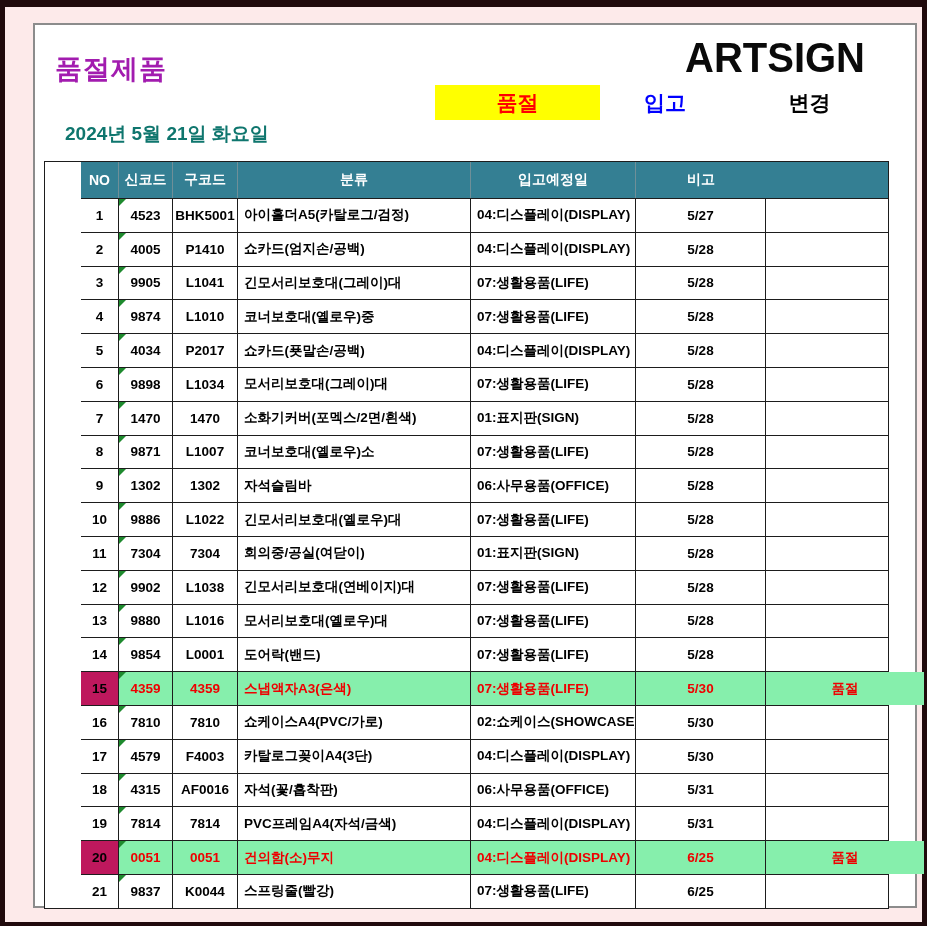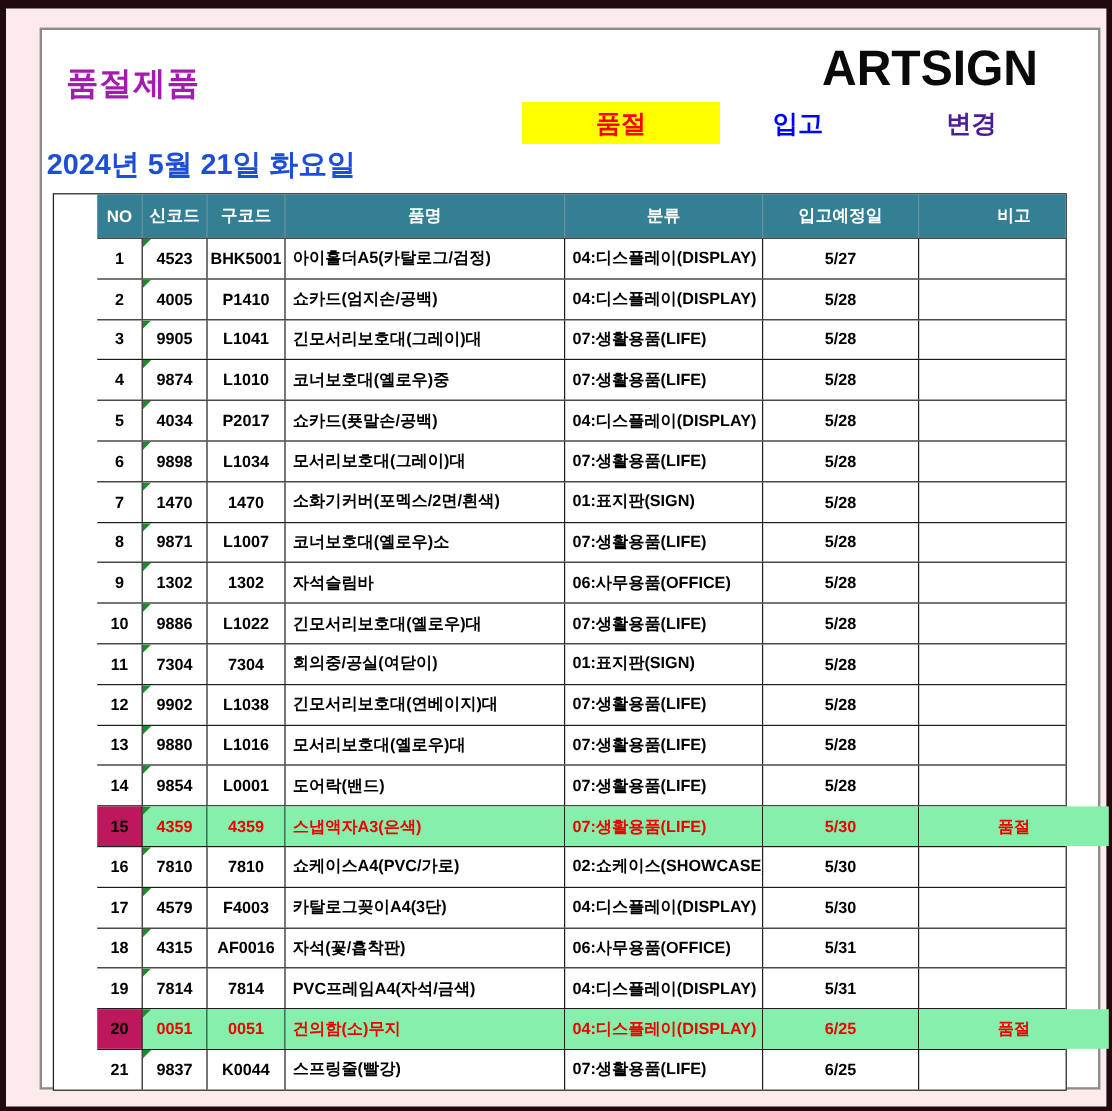--- a/index.html
+++ b/index.html
@@ -27,24 +27,24 @@
     font-size:40px;font-weight:800;color:#0a0a0a;letter-spacing:0px;
     transform:scaleY(1.04);
   }
   .tab{
     position:absolute;top:60px;height:35px;
     display:flex;align-items:center;justify-content:center;
     font-size:21px;font-weight:bold;cursor:pointer;
   }
   .tab-soldout{left:400px;width:165px;background:#ffff00;color:#ff0000;}
   .tab-arrival{left:565px;width:130px;color:#0000ff;}
-  .tab-change{left:695px;width:159px;color:#4c1d95;}
+  .tab-change{left:695px;width:159px;color:#000000;}
   .date{
-    position:absolute;left:4px;top:96px;
-    font-size:24px;font-weight:bold;color:#1d4ed8;
+    position:absolute;left:30px;top:96px;
+    font-size:19px;font-weight:bold;color:#0f766e;
   }
   .table{
     position:absolute;left:9px;top:136px;width:845px;
     border:1px solid #1d1d1d;box-sizing:border-box;
     background:#fff;
     padding-left:36px;
   }
   .thead,.tr{
     display:grid;
     grid-template-columns:38px 54px 65px 233px 165px 130px 158px;
@@ -86,21 +86,20 @@
     <div class="tab tab-arrival">입고</div>
     <div class="tab tab-change">변경</div>
 
     <div class="date">2024년 5월 21일 화요일</div>
 
     <div class="table">
       <div class="thead">
           <div class="th">NO</div>
           <div class="th">신코드</div>
           <div class="th">구코드</div>
-          <div class="th">품명</div>
           <div class="th">분류</div>
           <div class="th">입고예정일</div>
           <div class="th">비고</div>
         </div>
       <div>
           <div class="tr">
             <div class="td no-cell">1</div>
             <div class="td">4523<span class="tri"></span></div>
             <div class="td">BHK5001</div>
             <div class="td left">아이홀더A5(카탈로그/검정)</div>

